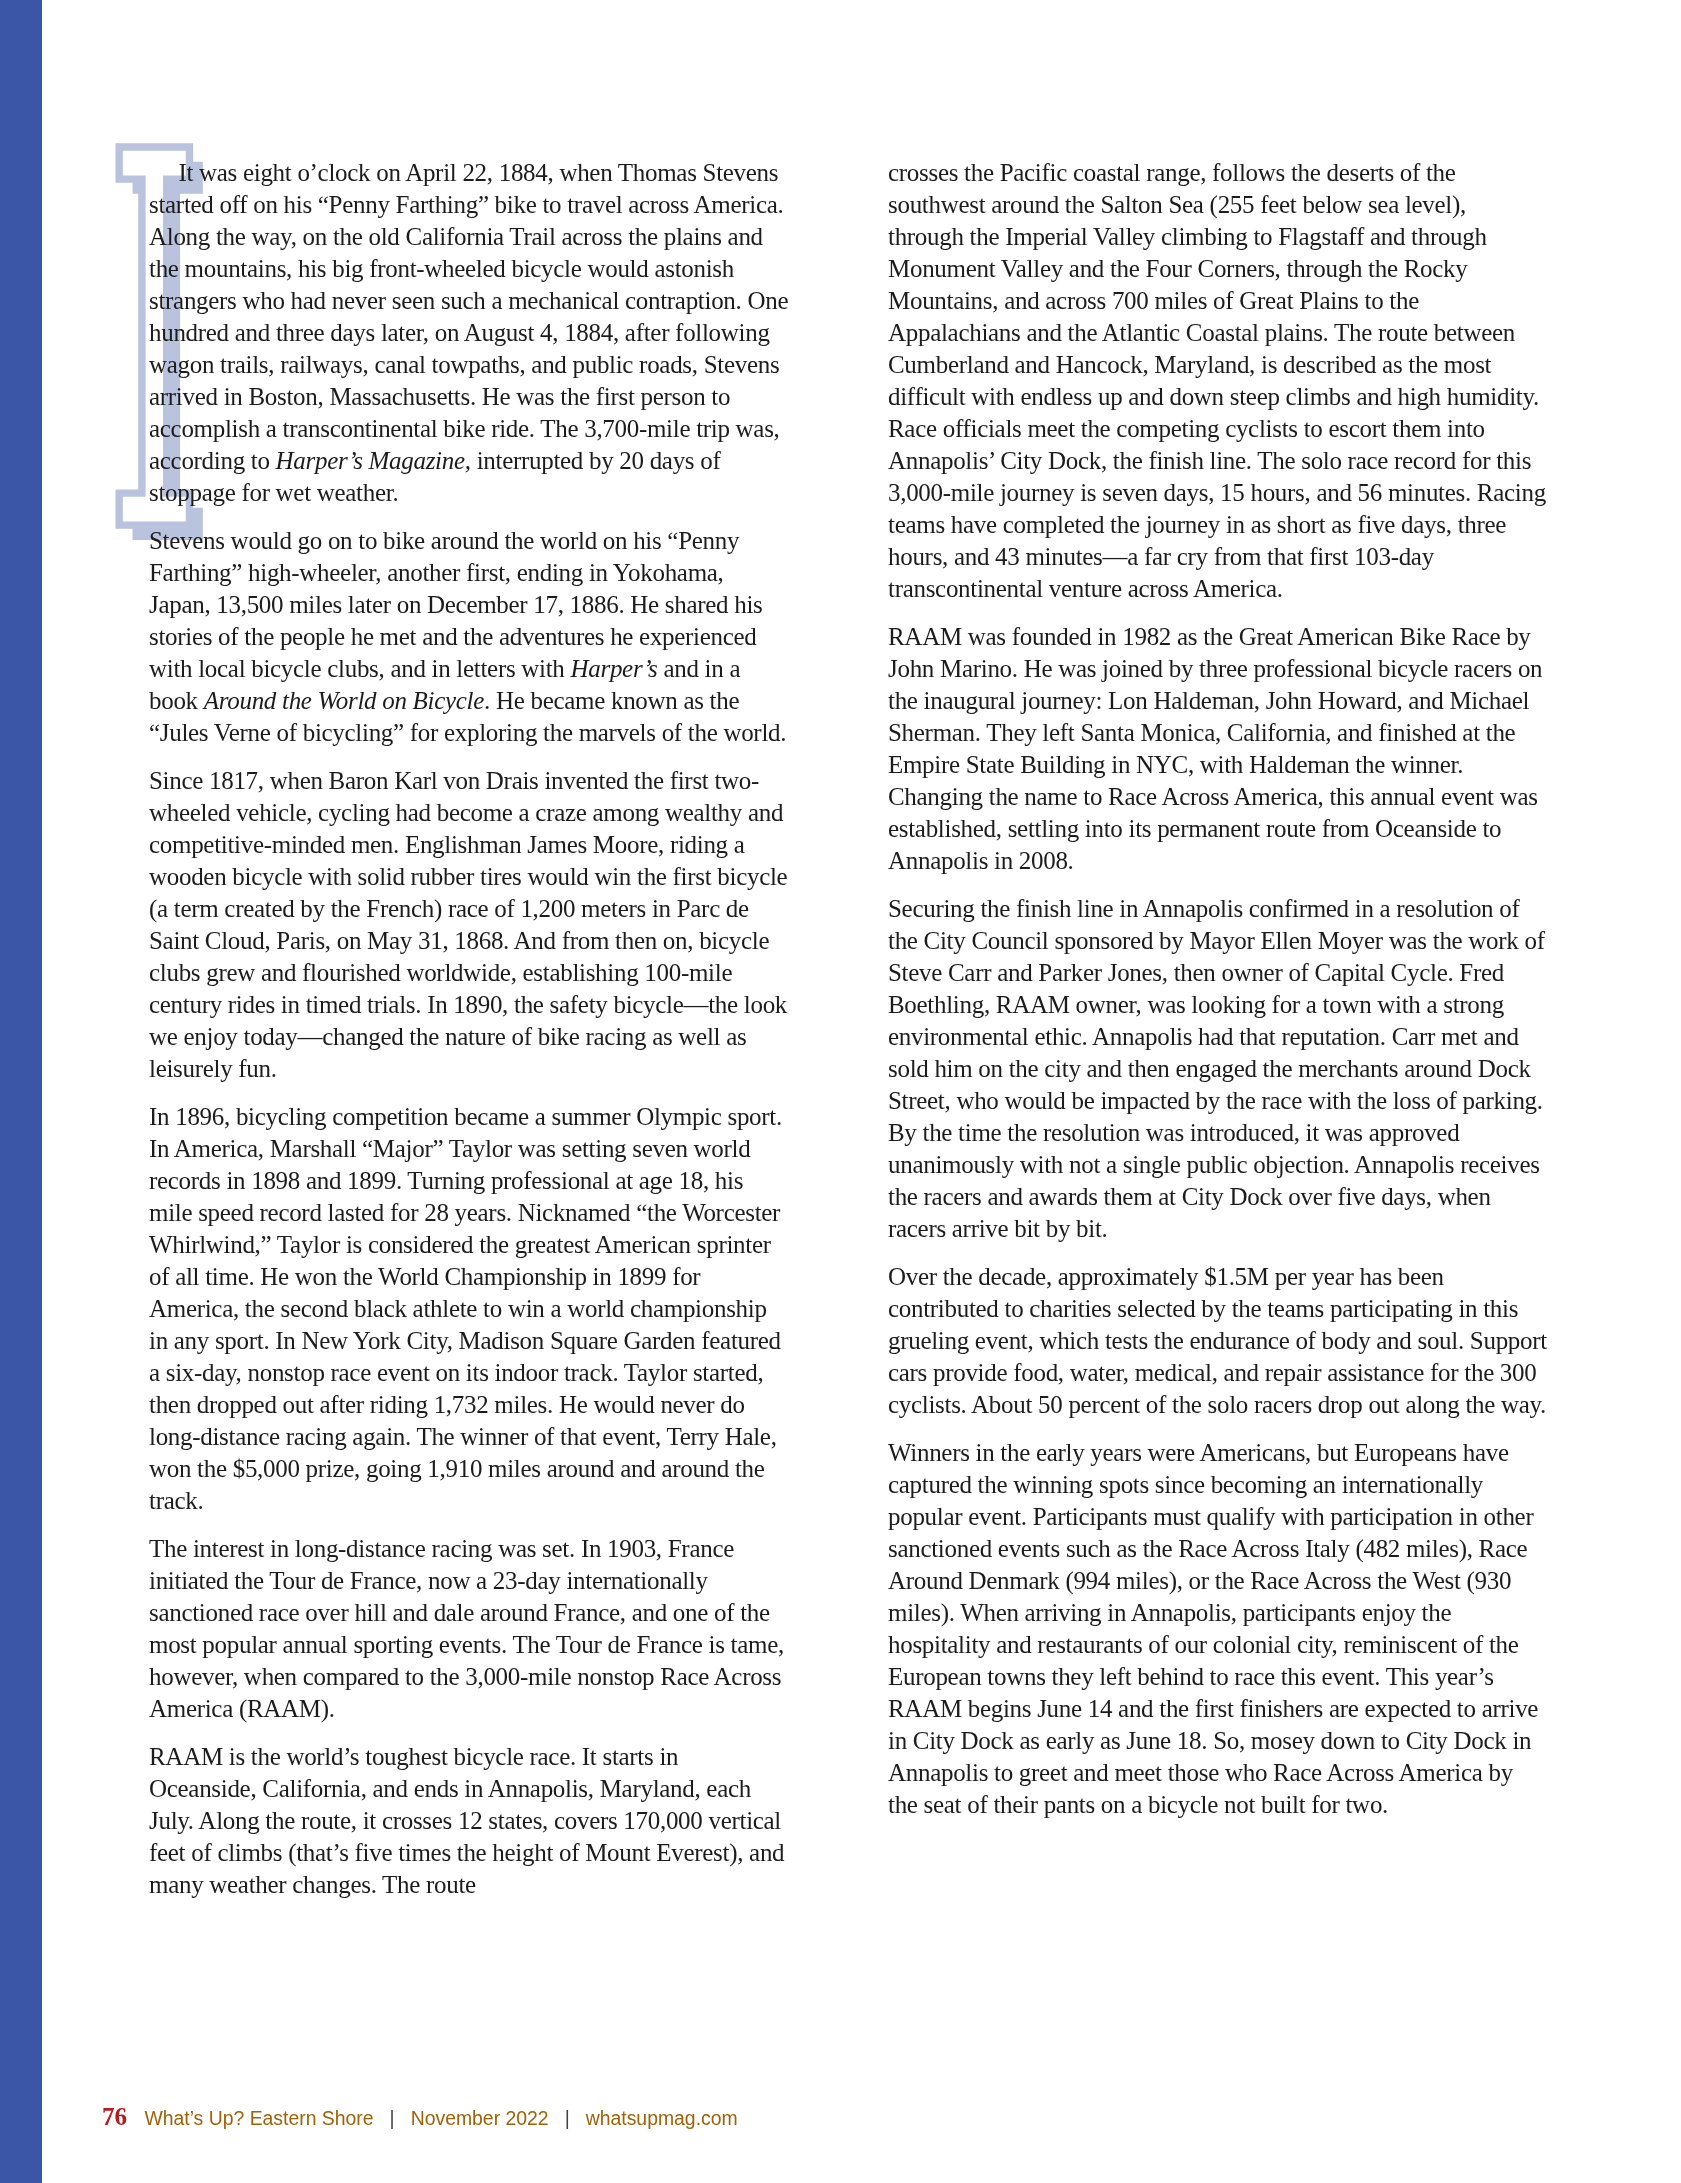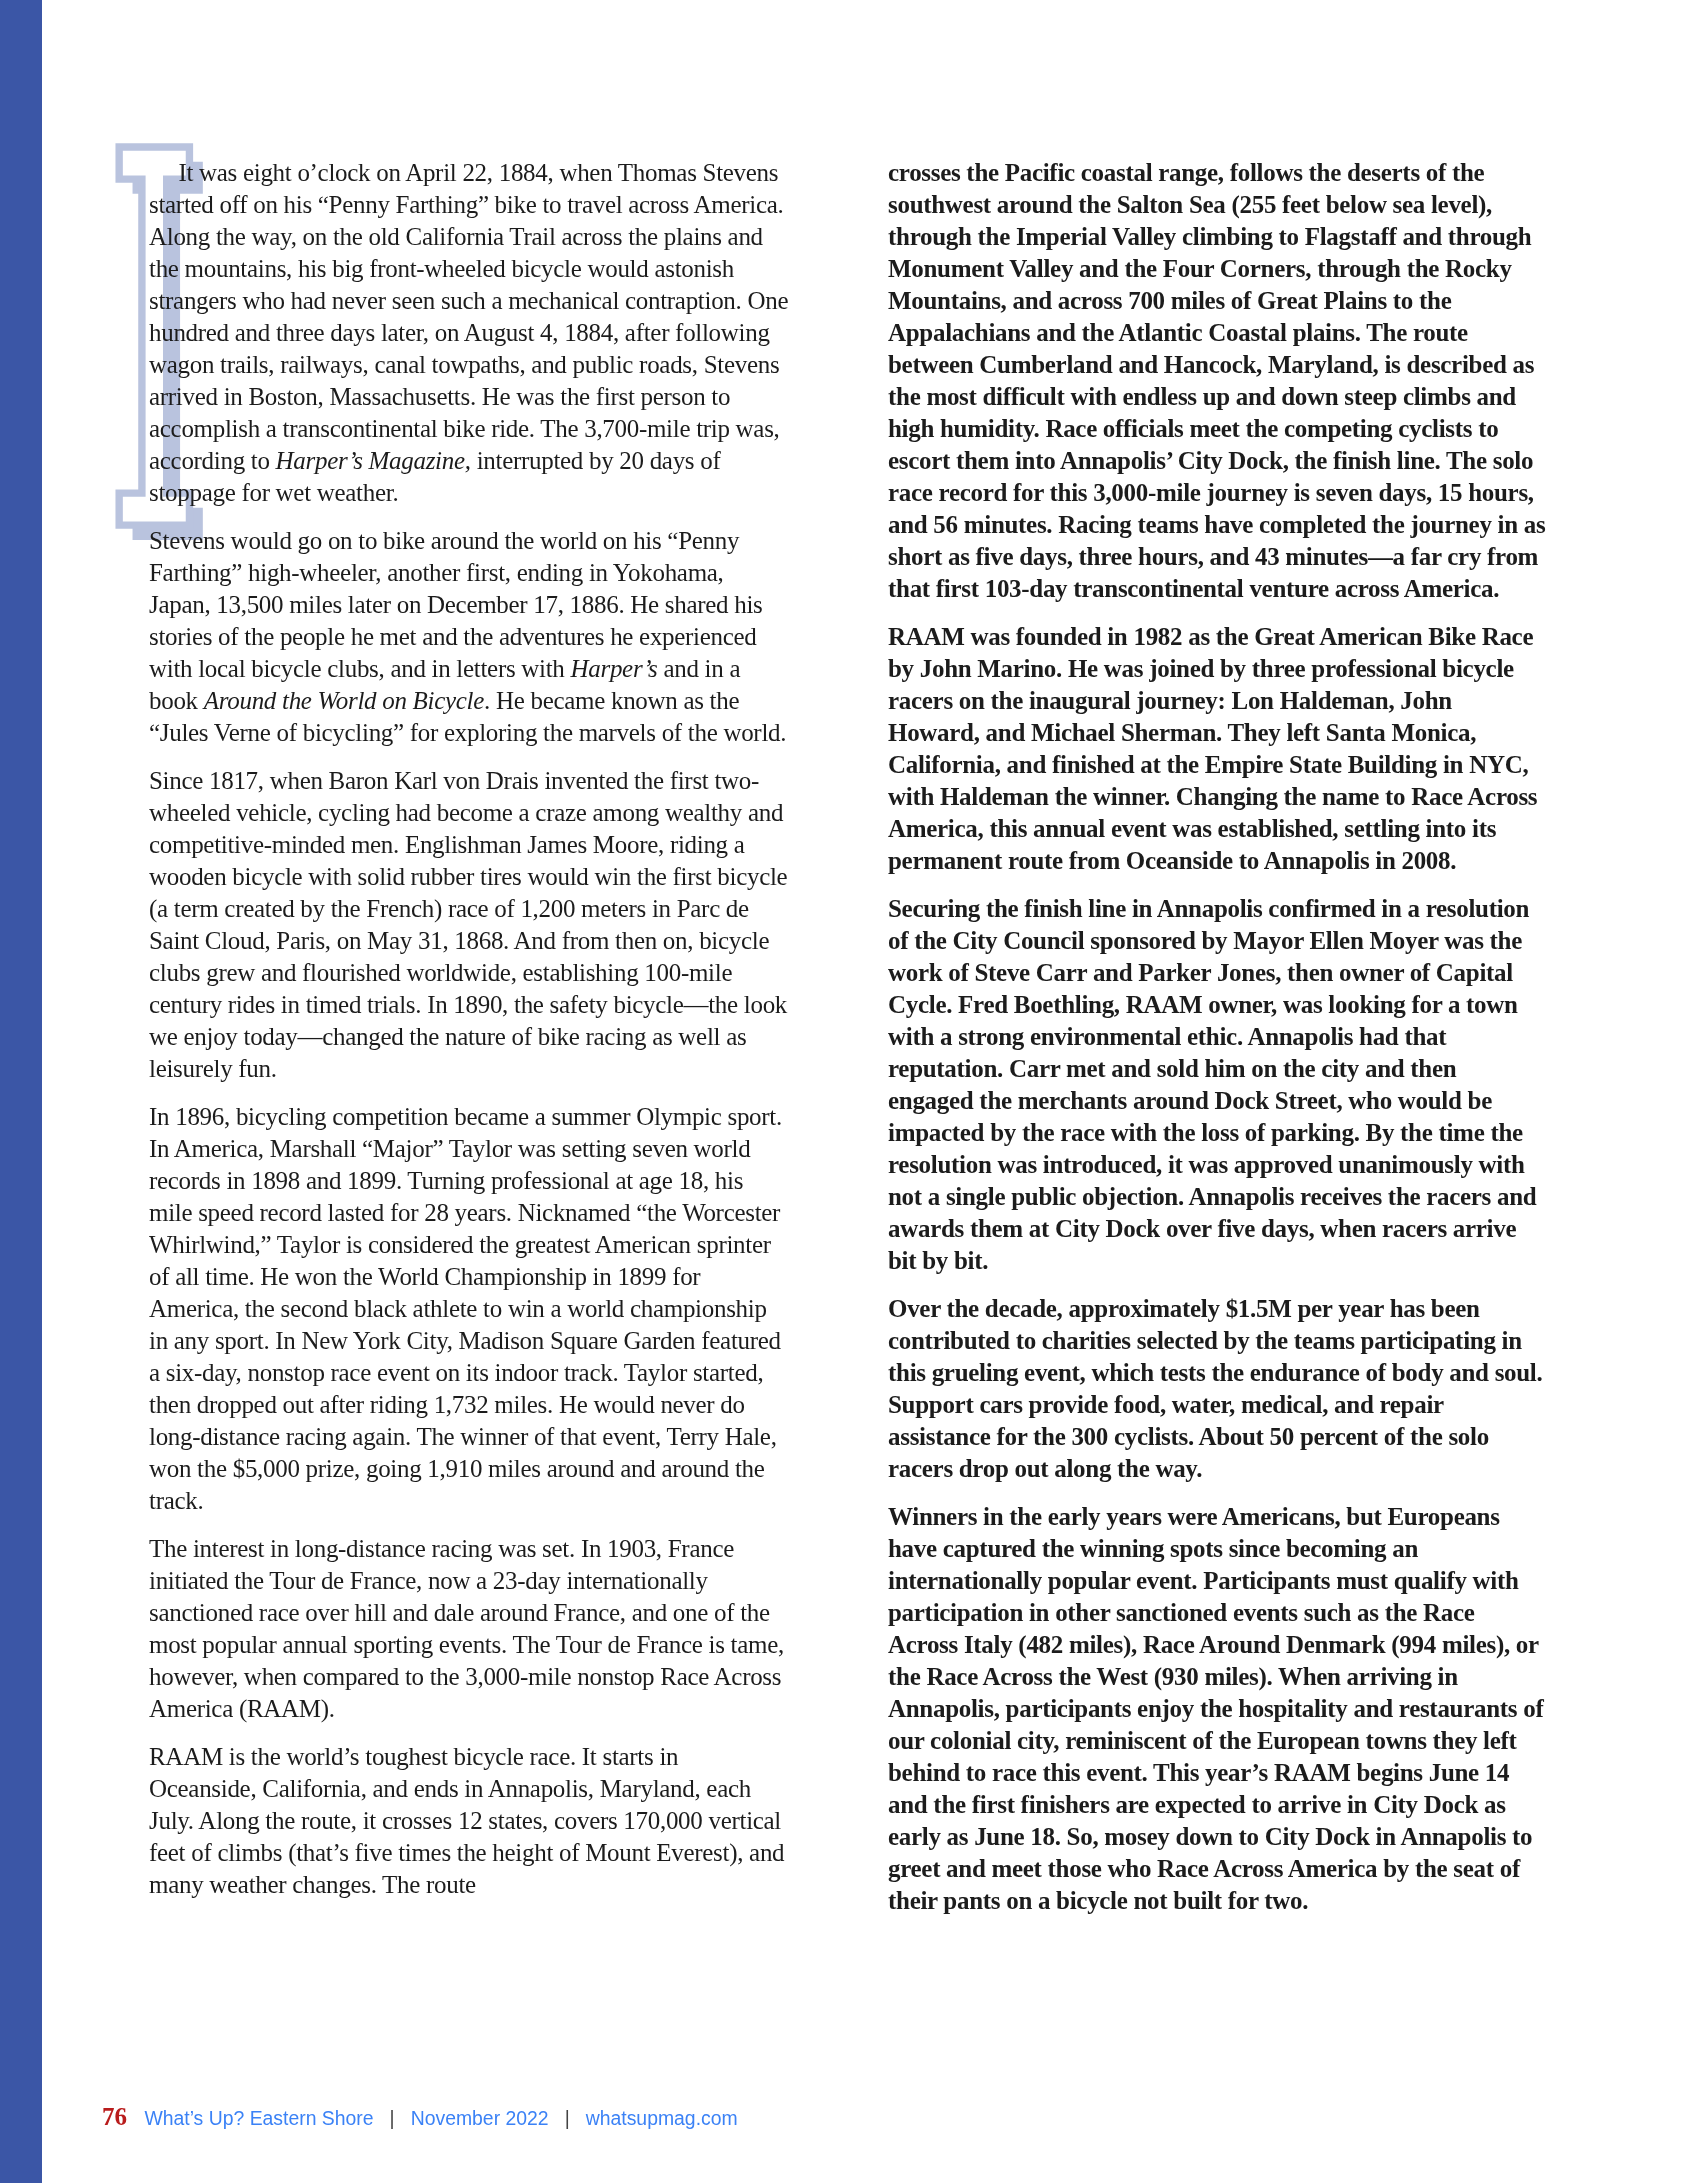--- a/index.html
+++ b/index.html
@@ -40,21 +40,21 @@
     gap: 98px;
     z-index: 2;
   }
   .col {
     font-size: 25px;
     line-height: 32px;
     letter-spacing: -0.3px;
     text-align: left;
   }
   .col-left  { width: 641px; }
-  .col-right { width: 659px; font-weight: bold; }
+  .col-right { width: 659px; }
   .col p { margin: 0 0 16px 0; }
   .col-left p:first-child { text-indent: 29.4px; }
   .col em { font-style: italic; }
   .footer {
     position: absolute;
     left: 102px;
     top: 2103px;
     display: flex;
     align-items: baseline;
     z-index: 2;
@@ -63,21 +63,21 @@
   .pagenum {
     font-family: "Liberation Serif", serif;
     font-weight: 700;
     font-size: 25px;
     color: #b91c1c;
     margin-right: 17.4px;
   }
   .foot-item {
     font-family: "Liberation Sans", sans-serif;
     font-size: 19.4px;
-    color: #3b82f6;
+    color: #a16207;
   }
   .foot-sep {
     font-family: "Liberation Sans", sans-serif;
     font-size: 19.4px;
     color: #444444;
     margin: 0 16px;
     font-weight: 300;
   }
 </style>
 </head>

